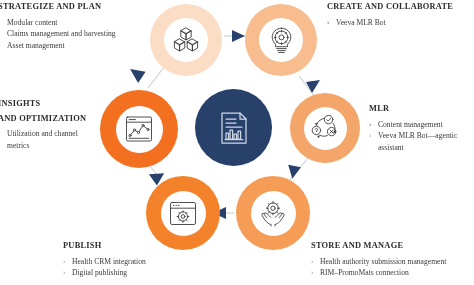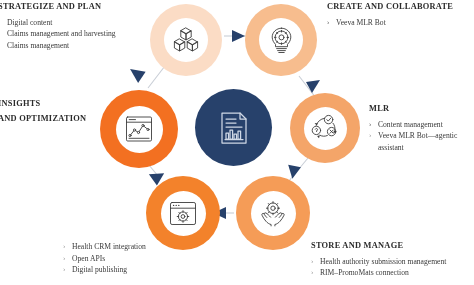--- a/index.html
+++ b/index.html
@@ -273,23 +273,23 @@
           <circle cx="24" cy="14.5" r="1.1" fill="#ffffff"></circle>
           <line x1="5" y1="23.3" x2="25" y2="23.3"></line>
         </svg>
       </span>
     </div>
   </div>
 
   <div class="block b-strategize">
     <h3>STRATEGIZE AND PLAN</h3>
     <ul>
-      <li><span class="chev">›</span><span>Digital content</span></li>
+      <li><span class="chev">›</span><span>Modular content</span></li>
       <li><span class="chev">›</span><span>Claims management and harvesting</span></li>
-      <li><span class="chev">›</span><span>Claims management</span></li>
+      <li><span class="chev">›</span><span>Asset management</span></li>
     </ul>
   </div>
 
   <div class="block b-create">
     <h3>CREATE AND COLLABORATE</h3>
     <ul>
       <li><span class="chev">›</span></li>
       <li><span class="chev">›</span><span>Veeva MLR Bot</span></li>
     </ul>
   </div>
@@ -305,29 +305,29 @@
 
   <div class="block b-store">
     <h3>STORE AND MANAGE</h3>
     <ul>
       <li><span class="chev">›</span><span>Health authority submission management</span></li>
       <li><span class="chev">›</span><span>RIM–PromoMats connection</span></li>
     </ul>
   </div>
 
   <div class="block b-publish">
+    <h3>PUBLISH</h3>
     <ul>
       <li><span class="chev">›</span><span>Health CRM integration</span></li>
-      <li><span class="chev">›</span><span>Open APIs</span></li>
       <li><span class="chev">›</span><span>Digital publishing</span></li>
     </ul>
   </div>
 
   <div class="block b-insights">
     <h3 class="two-line">INSIGHTS</h3>
     <h3 class="two-line">AND OPTIMIZATION</h3>
     <ul>
+      <li class="wrap"><span class="chev">›</span><span>Utilization and channel metrics</span></li>
       <li class="wrap"><span class="chev">›</span></li>
-      <li class="wrap"><span class="chev">›</span></li>
     </ul>
   </div>
 
 </div>
 
 </body></html>

